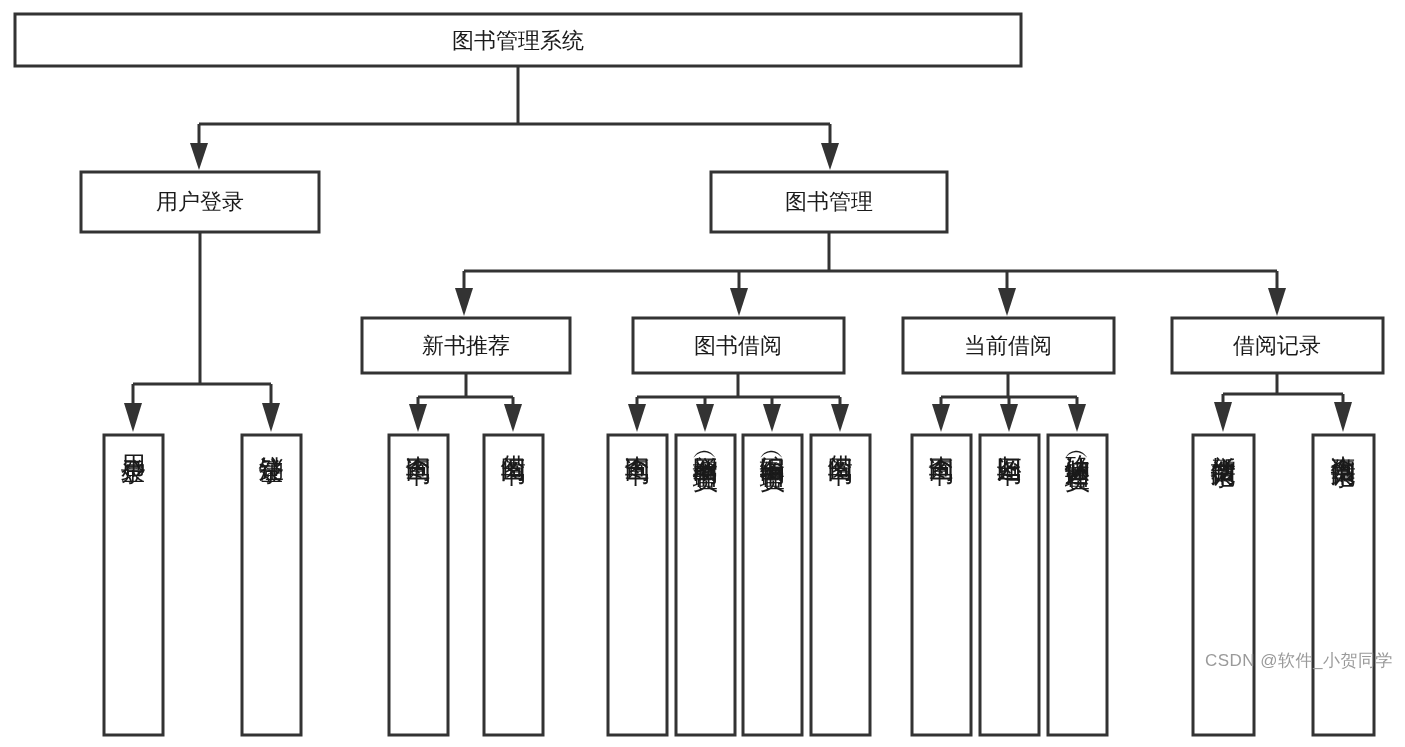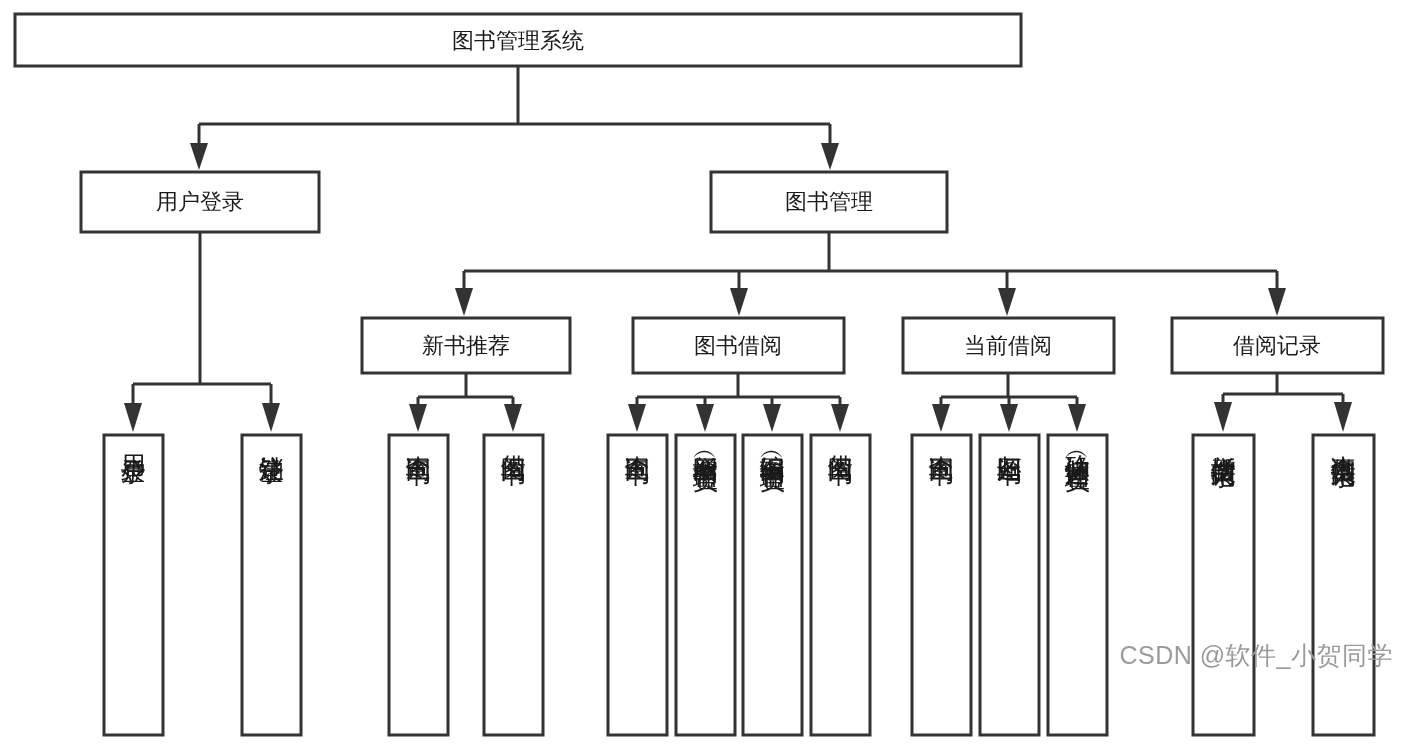--- a/index.html
+++ b/index.html
@@ -62,21 +62,21 @@
     line-height: 1.05;
     letter-spacing: 2px;
     color: #1a1a1a;
     white-space: nowrap;
   }
   .watermark {
     position: absolute;
     right: 12px;
     bottom: 4px;
     font-family: "Liberation Sans", "DejaVu Sans", sans-serif;
-    font-size: 25px;
+    font-size: 17px;
     color: #9a9a9a;
     letter-spacing: 0.5px;
     white-space: nowrap;
   }
 </style>
 </head>
 <body>
 
 <div id="diagram-root">
 

